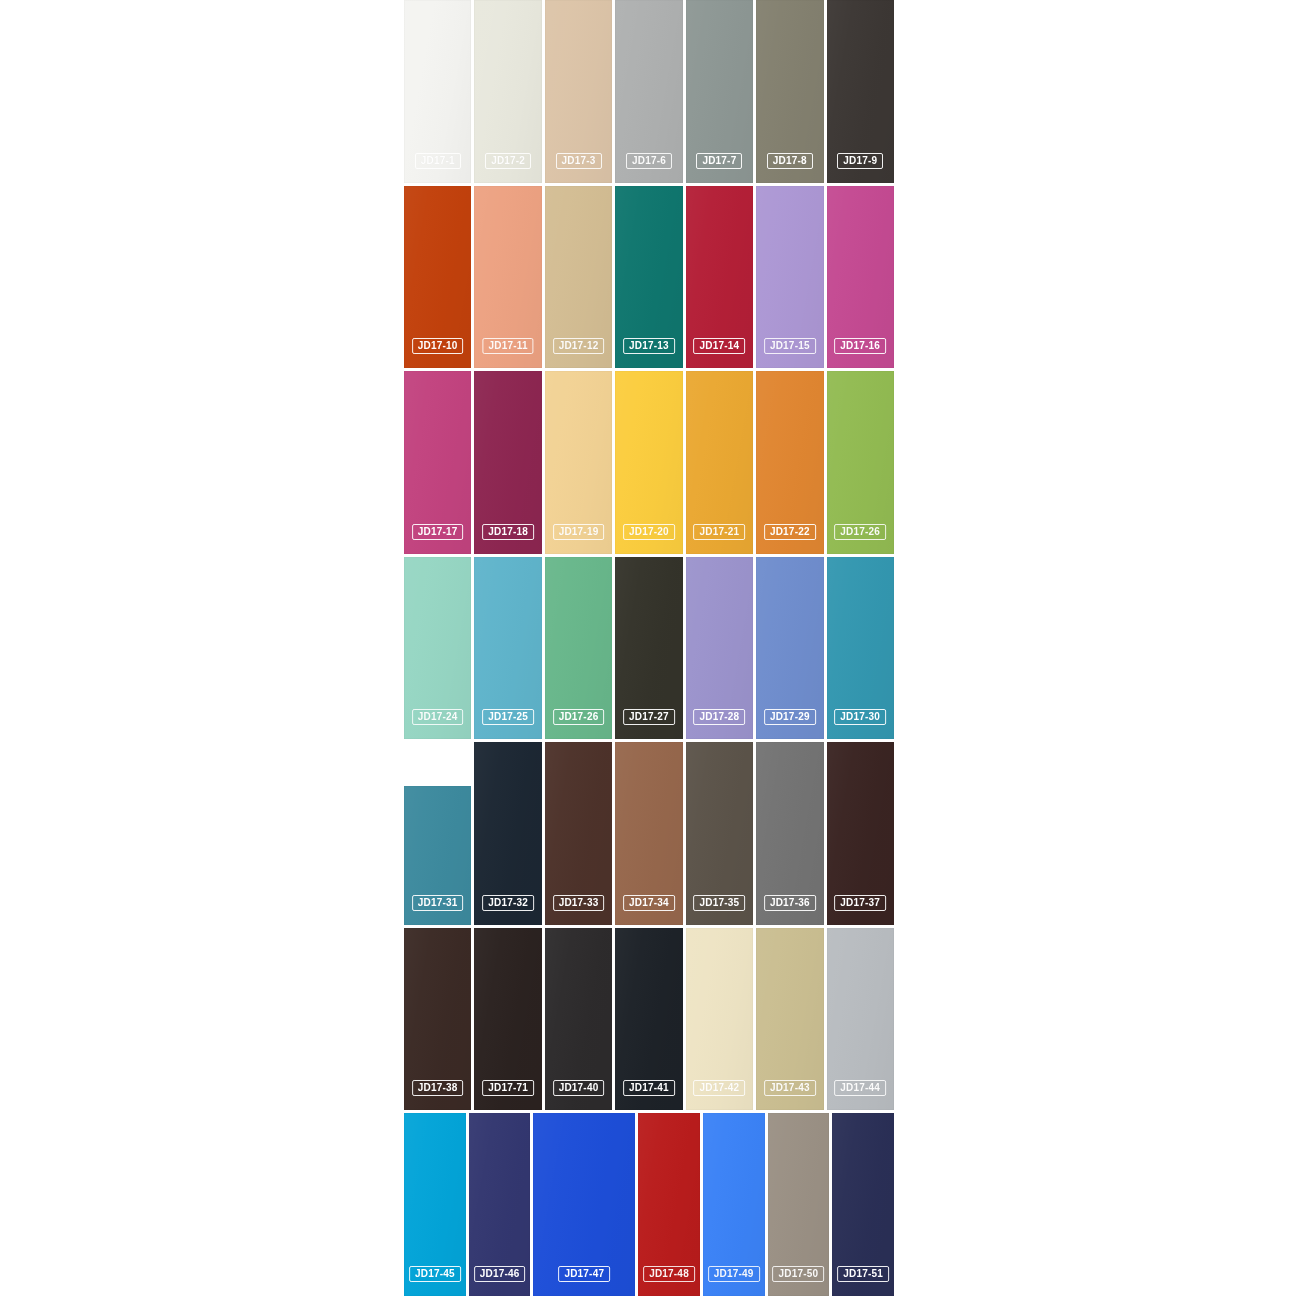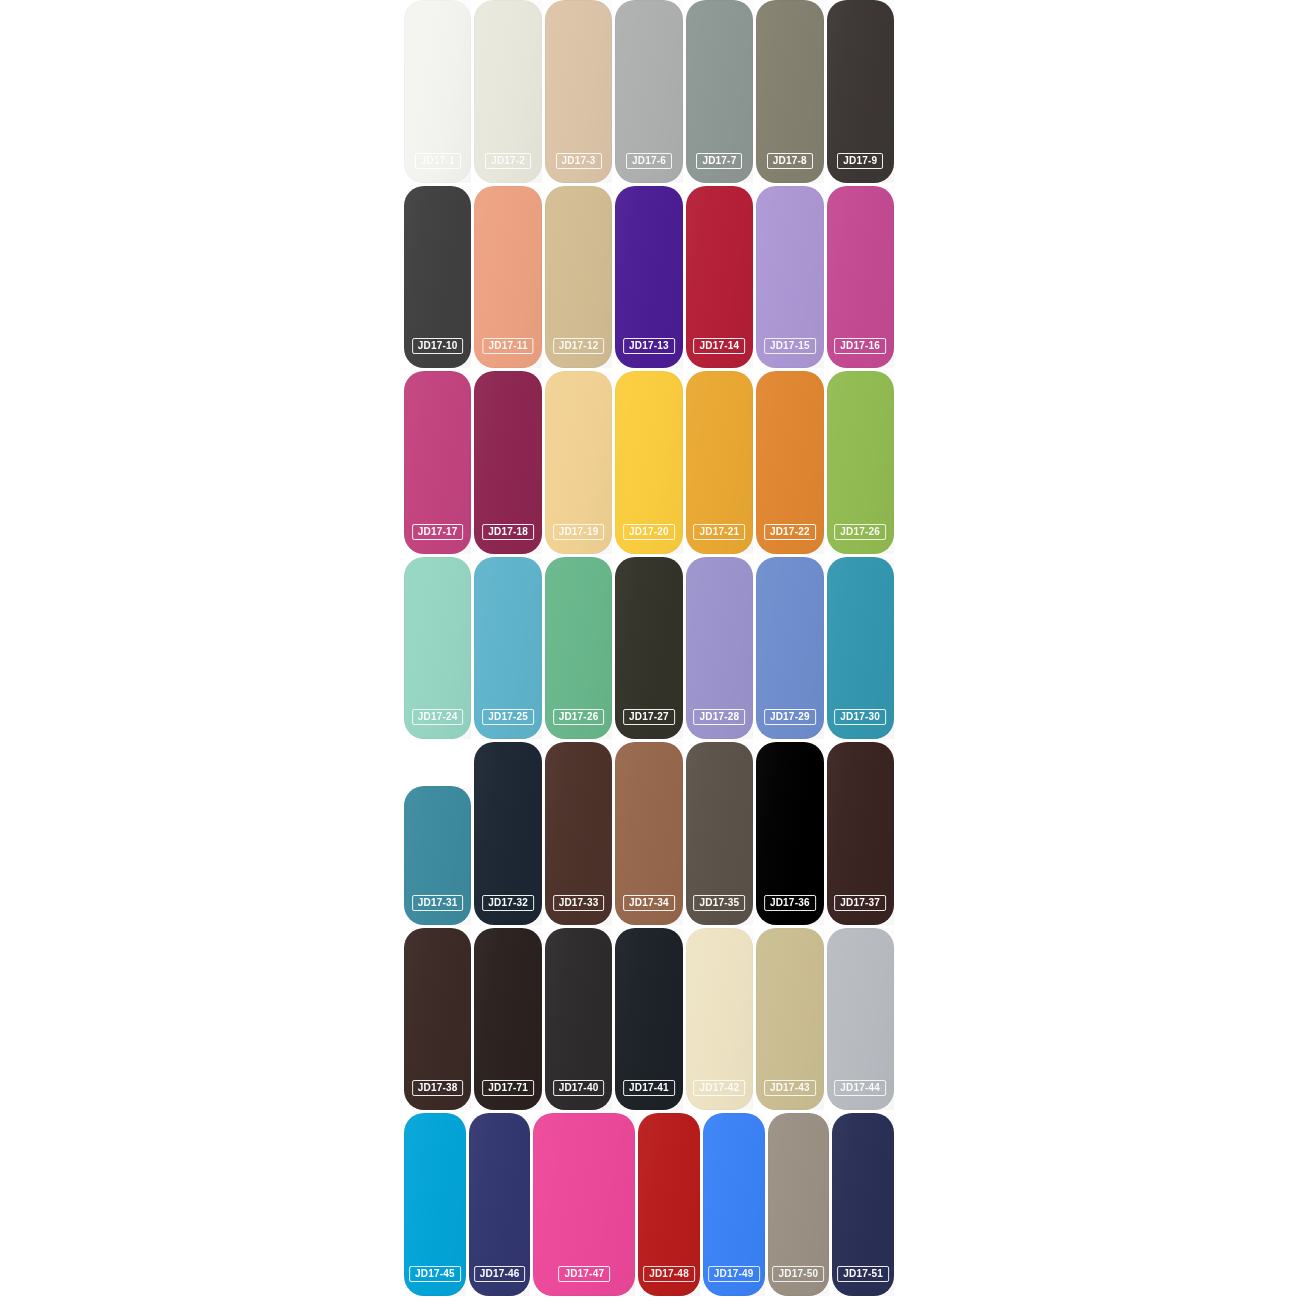--- a/index.html
+++ b/index.html
@@ -41,21 +41,20 @@
     flex-direction: row;
     gap: 3px;
     min-height: 0;
   }
 
   .swatch {
     flex: 1 1 0;
     position: relative;
     min-width: 0;
     box-shadow: inset 0 0 0 0.5px rgba(0,0,0,0.04);
-    border-radius: 20px;
   }
 
   
   .swatch-surface {
     position: absolute;
     inset: 0;
     background-image: linear-gradient(
         100deg,
         rgba(255,255,255,0.045) 0%,
         rgba(255,255,255,0.015) 28%,
@@ -118,33 +117,33 @@
         <div class="swatch" style="background: rgb(131, 128, 111);">
           <div class="swatch-surface"></div>
           <div class="swatch-label">JD17-8</div>
         </div>
         <div class="swatch" style="background: rgb(60, 55, 52);">
           <div class="swatch-surface"></div>
           <div class="swatch-label">JD17-9</div>
         </div>
       </div>
       <div class="swatch-row">
-        <div class="swatch" style="background: #404040;">
+        <div class="swatch" style="background: #c2410c;">
           <div class="swatch-surface"></div>
           <div class="swatch-label">JD17-10</div>
         </div>
         <div class="swatch light" style="background: rgb(237, 162, 130);">
           <div class="swatch-surface"></div>
           <div class="swatch-label">JD17-11</div>
         </div>
         <div class="swatch light" style="background: rgb(211, 189, 147);">
           <div class="swatch-surface"></div>
           <div class="swatch-label">JD17-12</div>
         </div>
-        <div class="swatch" style="background: #4c1d95;">
+        <div class="swatch" style="background: #0f766e;">
           <div class="swatch-surface"></div>
           <div class="swatch-label">JD17-13</div>
         </div>
         <div class="swatch" style="background: rgb(180, 31, 55);">
           <div class="swatch-surface"></div>
           <div class="swatch-label">JD17-14</div>
         </div>
         <div class="swatch light" style="background: rgb(172, 151, 212);">
           <div class="swatch-surface"></div>
           <div class="swatch-label">JD17-15</div>
@@ -228,21 +227,21 @@
           <div class="swatch-label">JD17-33</div>
         </div>
         <div class="swatch" style="background: rgb(150, 103, 76);">
           <div class="swatch-surface"></div>
           <div class="swatch-label">JD17-34</div>
         </div>
         <div class="swatch" style="background: rgb(91, 83, 73);">
           <div class="swatch-surface"></div>
           <div class="swatch-label">JD17-35</div>
         </div>
-        <div class="swatch" style="background: #000000; text-decoration: underline;">
+        <div class="swatch" style="background: #737373; text-decoration: underline;">
           <div class="swatch-surface"></div>
           <div class="swatch-label">JD17-36</div>
         </div>
         <div class="swatch" style="background: rgb(58, 36, 34);">
           <div class="swatch-surface"></div>
           <div class="swatch-label">JD17-37</div>
         </div>
       </div>
       <div class="swatch-row">
         <div class="swatch" style="background: rgb(59, 42, 37);">
@@ -276,21 +275,21 @@
       </div>
       <div class="swatch-row">
         <div class="swatch" style="background: rgb(3, 164, 216);">
           <div class="swatch-surface"></div>
           <div class="swatch-label">JD17-45</div>
         </div>
         <div class="swatch" style="background: rgb(51, 55, 112);">
           <div class="swatch-surface"></div>
           <div class="swatch-label">JD17-46</div>
         </div>
-        <div class="swatch" style="background: #ec4899; padding-left: 40px;">
+        <div class="swatch" style="background: #1d4ed8; padding-left: 40px;">
           <div class="swatch-surface"></div>
           <div class="swatch-label">JD17-47</div>
         </div>
         <div class="swatch light" style="background: #b91c1c;">
           <div class="swatch-surface"></div>
           <div class="swatch-label">JD17-48</div>
         </div>
         <div class="swatch light" style="background: #3b82f6;">
           <div class="swatch-surface"></div>
           <div class="swatch-label">JD17-49</div>

